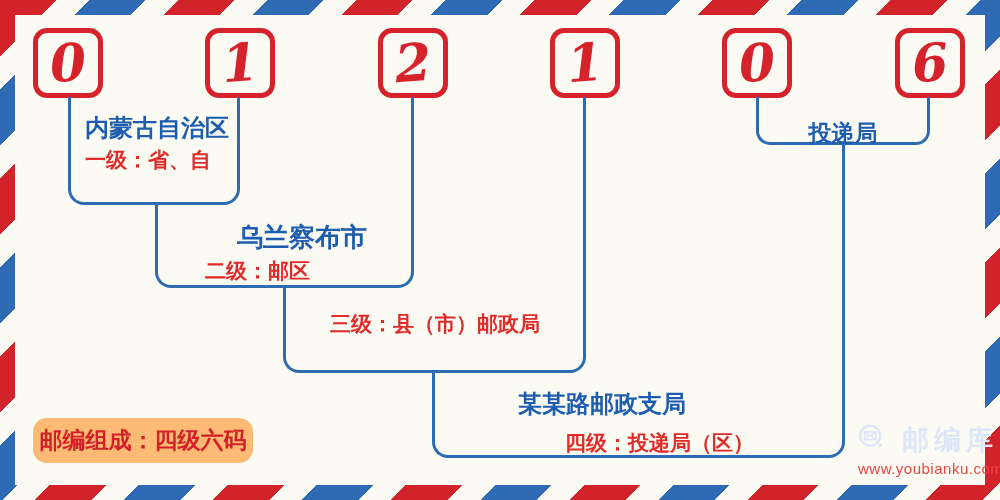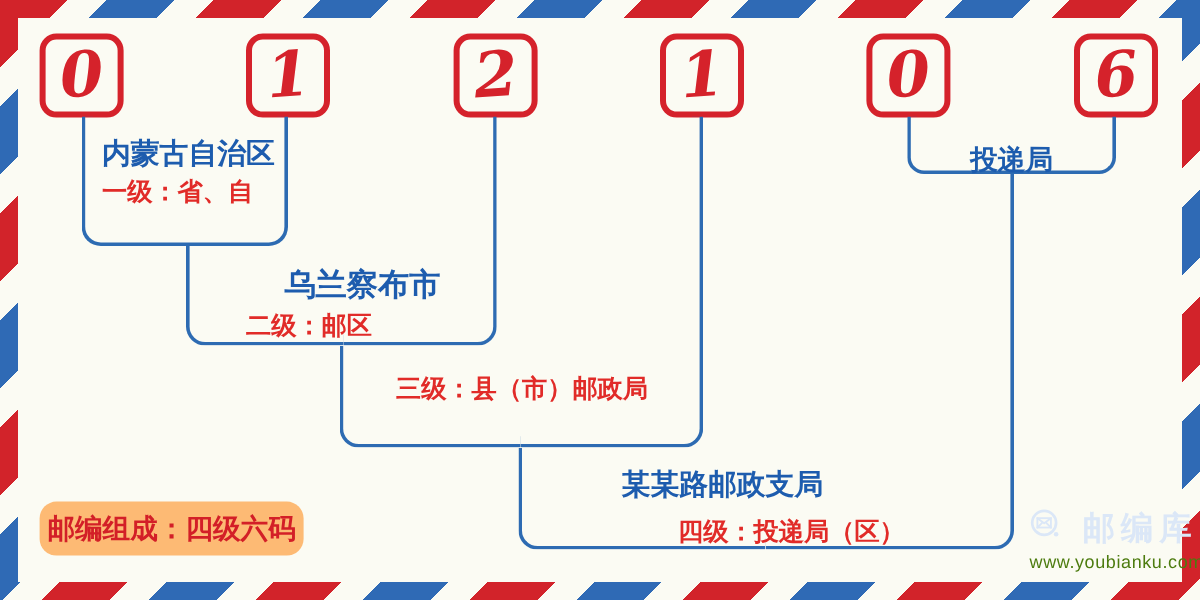--- a/index.html
+++ b/index.html
@@ -56,21 +56,21 @@
     position:absolute;left:843px;top:407px;width:140px;
     color:#dbe7f7;
   }
   .wm-row{display:flex;align-items:flex-start;gap:18px;}
   .wm-brand{
     font-family:"DejaVu Serif", serif;
     font-weight:bold;font-size:27px;letter-spacing:5px;white-space:nowrap;
   }
   .wm-url{
     font-family:"Liberation Sans", sans-serif;
-    font-size:15px;color:#4d7c0f;margin-top:2px;white-space:nowrap;letter-spacing:0.5px;
+    font-size:15px;color:#ef4444;margin-top:2px;white-space:nowrap;letter-spacing:0.5px;
   }
 </style>
 </head>
 <body>
 
 <div class="canvas">
   <div class="inner">
 
     <div class="digit-box" style="left:18px;">
         <span class="digit">0</span>

